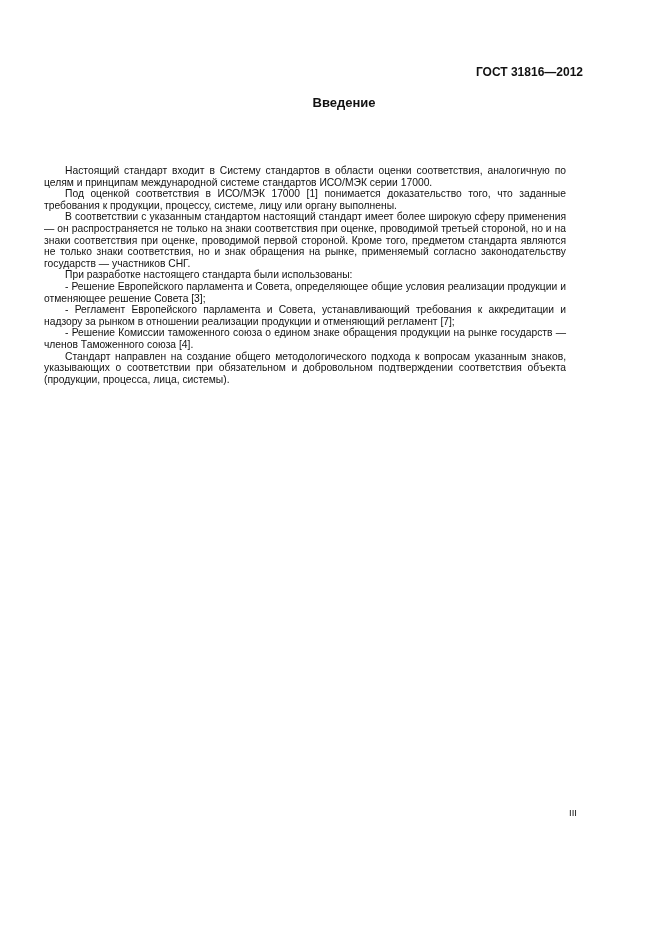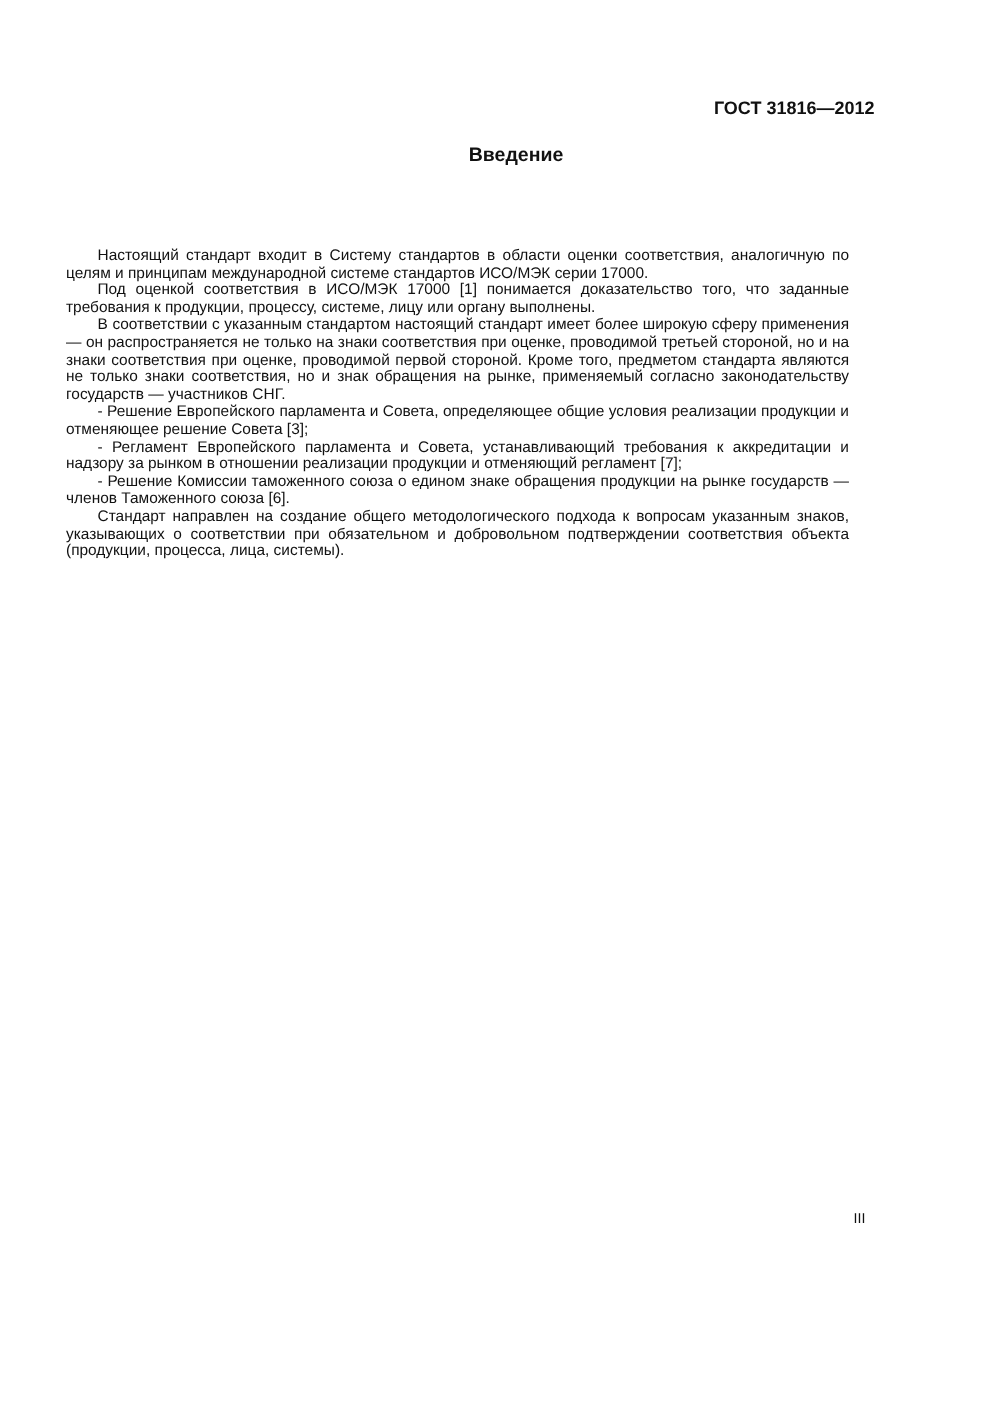--- a/index.html
+++ b/index.html
@@ -16,19 +16,20 @@
 </head>
 <body>
 
 <div class="header">ГОСТ 31816—2012</div>
 <div class="title">Введение</div>
 
 <div class="body">
   <p>Настоящий стандарт входит в Систему стандартов в области оценки соответствия, аналогичную по целям и принципам международной системе стандартов ИСО/МЭК серии 17000.</p>
   <p>Под оценкой соответствия в ИСО/МЭК 17000 [1] понимается доказательство того, что заданные требования к продукции, процессу, системе, лицу или органу выполнены.</p>
   <p>В соответствии с указанным стандартом настоящий стандарт имеет более широкую сферу применения — он распространяется не только на знаки соответствия при оценке, проводимой третьей стороной, но и на знаки соответствия при оценке, проводимой первой стороной. Кроме того, предметом стандарта являются не только знаки соответствия, но и знак обращения на рынке, применяемый согласно законодательству государств — участников СНГ.</p>
+  <p>При разработке настоящего стандарта были использованы:</p>
   <p>- Решение Европейского парламента и Совета, определяющее общие условия реализации продукции и отменяющее решение Совета [3];</p>
   <p>- Регламент Европейского парламента и Совета, устанавливающий требования к аккредитации и надзору за рынком в отношении реализации продукции и отменяющий регламент [7];</p>
-  <p>- Решение Комиссии таможенного союза о едином знаке обращения продукции на рынке государств — членов Таможенного союза [6].</p>
+  <p>- Решение Комиссии таможенного союза о едином знаке обращения продукции на рынке государств — членов Таможенного союза [4].</p>
   <p>Стандарт направлен на создание общего методологического подхода к вопросам указанным знаков, указывающих о соответствии при обязательном и добровольном подтверждении соответствия объекта (продукции, процесса, лица, системы).</p>
 </div>
 
 <div class="pagenum">III</div>
 
 </body></html>

